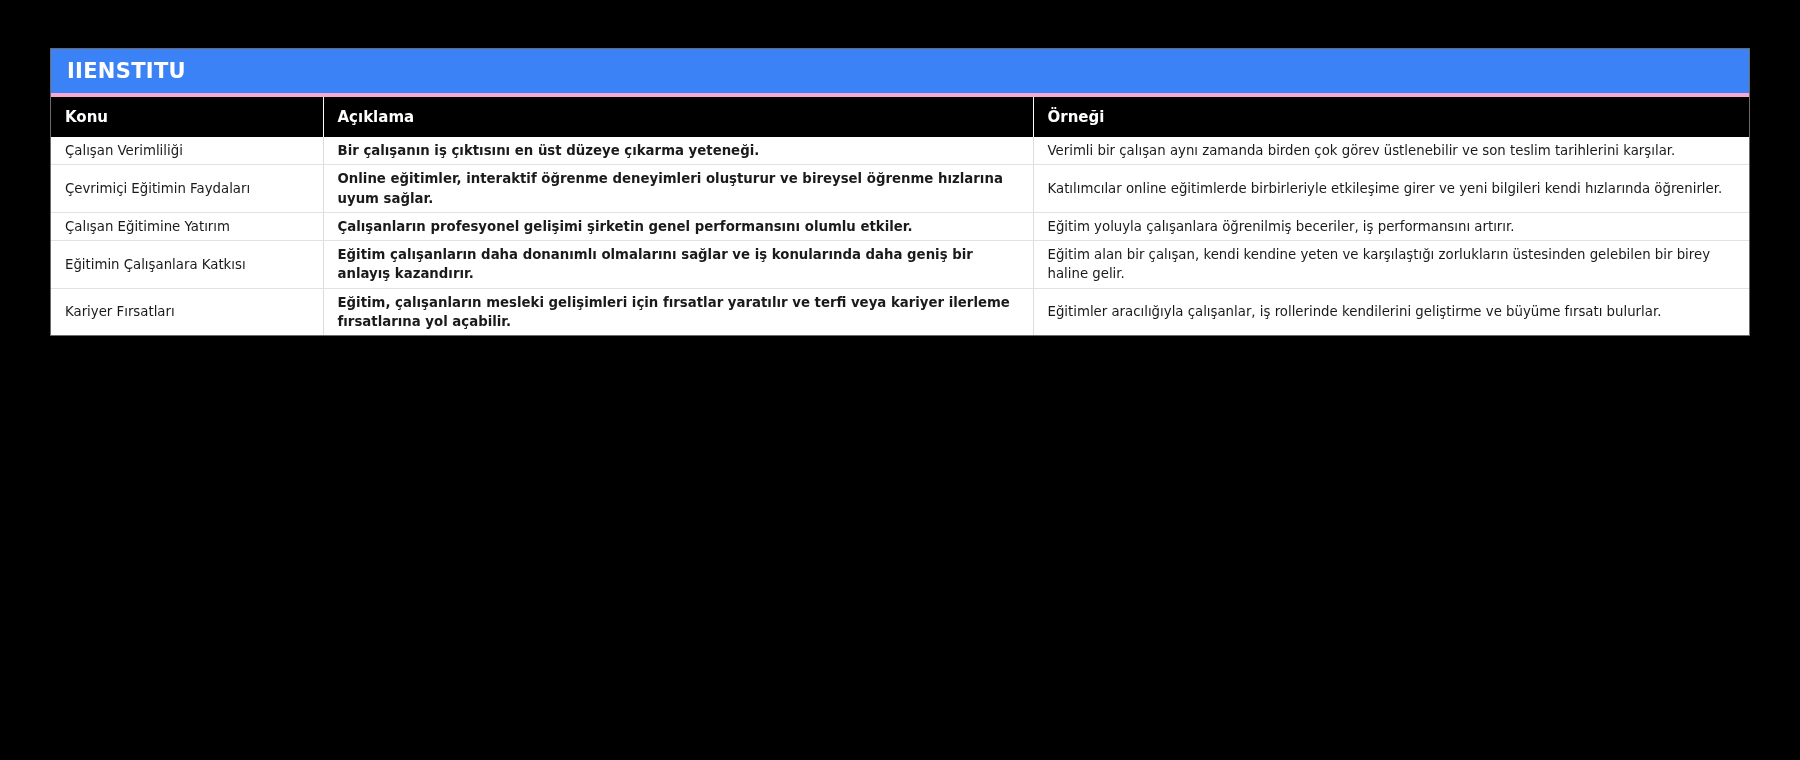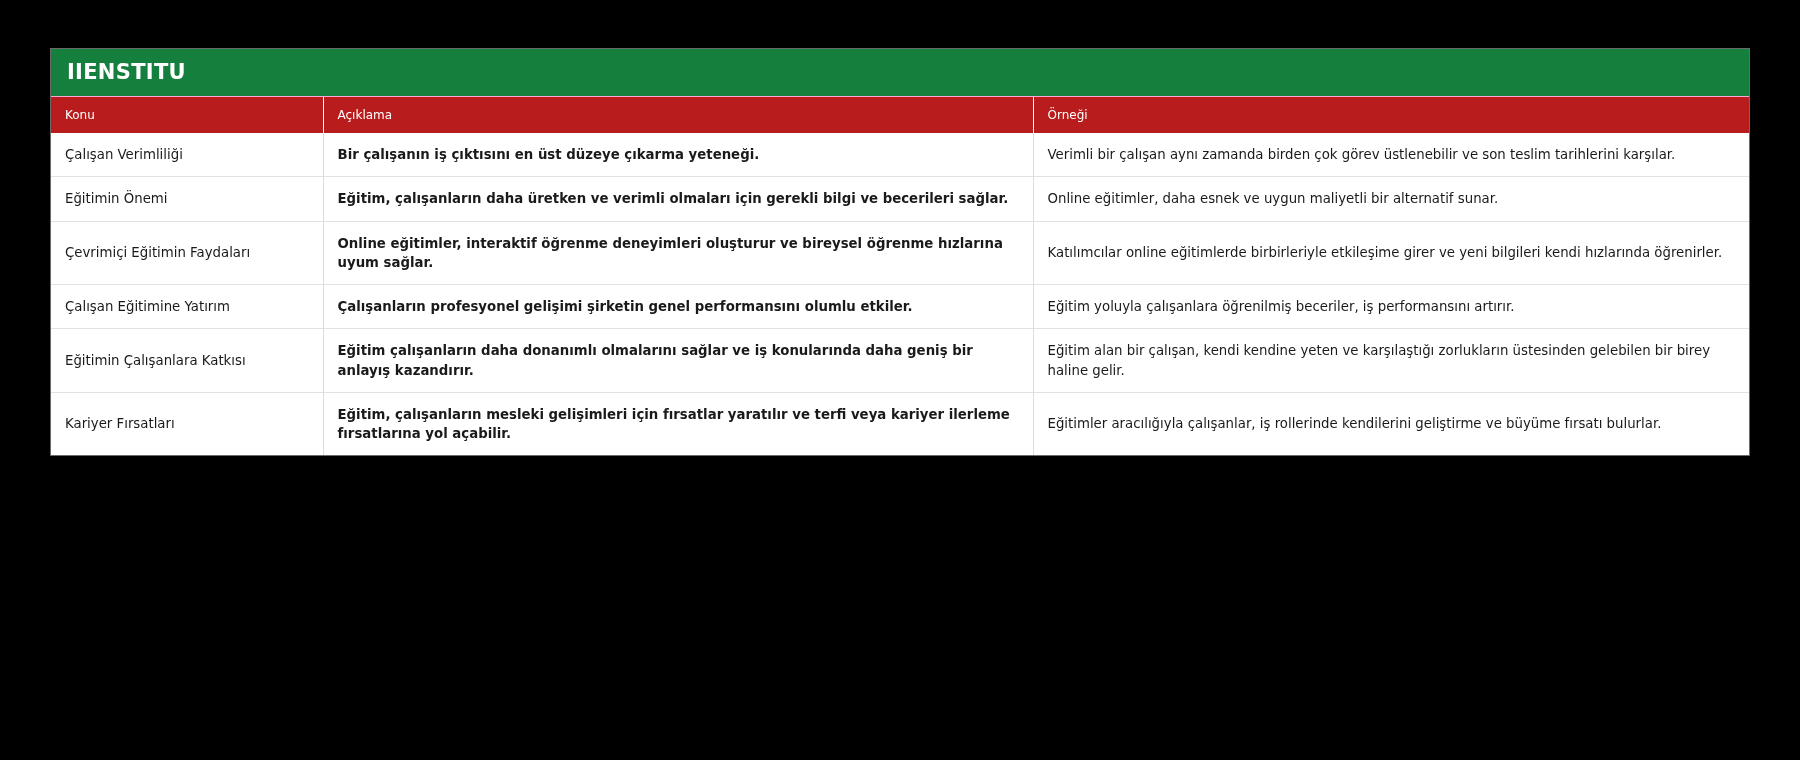--- a/index.html
+++ b/index.html
@@ -24,58 +24,58 @@
   .table-wrap {
     position: absolute;
     left: 50px;
     top: 48px;
     width: 1700px;
     background: #ffffff;
     border: 1px solid #6a6a6a;
     box-sizing: border-box;
   }
   .brand-bar {
-    background: #15803d;
-    border-bottom: 1px solid #f9a8d4;
+    background: #3b82f6;
+    border-bottom: 4px solid #f9a8d4;
     height: 48px;
     display: flex;
     align-items: center;
     padding: 0 0 0 16px;
     box-sizing: border-box;
   }
   .brand-title {
     color: #ffffff;
     font-size: 21px;
     font-weight: 700;
     letter-spacing: 0.3px;
     line-height: 1;
   }
   table.data-table {
     width: 100%;
     border-collapse: collapse;
     table-layout: fixed;
   }
   table.data-table thead th {
-    background: #b91c1c;
+    background: #000000;
     color: #ffffff;
-    font-size: 12px;
-    font-weight: 400;
+    font-size: 15px;
+    font-weight: 700;
     text-align: left;
     padding: 11px 14px;
     border-right: 1px solid #ffffff;
     box-sizing: border-box;
     vertical-align: middle;
   }
   table.data-table thead th:last-child {
     border-right: none;
   }
   table.data-table tbody td {
     font-size: 13.3px;
     color: #1a1a1a;
-    padding: 12px 14px;
+    padding: 4px 14px;
     border-bottom: 1px solid #e2e2e2;
     border-right: 1px solid #dcdcdc;
     vertical-align: middle;
     line-height: 1.45;
     box-sizing: border-box;
     background: #ffffff;
   }
   table.data-table tbody td:last-child {
     border-right: none;
     border-radius: 12px;
@@ -113,25 +113,20 @@
           <th>Örneği</th>
         </tr>
       </thead>
       <tbody id="table-body">
           <tr>
             <td class="cell-konu">Çalışan Verimliliği</td>
             <td class="cell-aciklama">Bir çalışanın iş çıktısını en üst düzeye çıkarma yeteneği.</td>
             <td class="cell-ornegi">Verimli bir çalışan aynı zamanda birden çok görev üstlenebilir ve son teslim tarihlerini karşılar.</td>
           </tr>
           <tr>
-            <td class="cell-konu">Eğitimin Önemi</td>
-            <td class="cell-aciklama">Eğitim, çalışanların daha üretken ve verimli olmaları için gerekli bilgi ve becerileri sağlar.</td>
-            <td class="cell-ornegi">Online eğitimler, daha esnek ve uygun maliyetli bir alternatif sunar.</td>
-          </tr>
-          <tr>
             <td class="cell-konu">Çevrimiçi Eğitimin Faydaları</td>
             <td class="cell-aciklama">Online eğitimler, interaktif öğrenme deneyimleri oluşturur ve bireysel öğrenme hızlarına uyum sağlar.</td>
             <td class="cell-ornegi">Katılımcılar online eğitimlerde birbirleriyle etkileşime girer ve yeni bilgileri kendi hızlarında öğrenirler.</td>
           </tr>
           <tr>
             <td class="cell-konu">Çalışan Eğitimine Yatırım</td>
             <td class="cell-aciklama">Çalışanların profesyonel gelişimi şirketin genel performansını olumlu etkiler.</td>
             <td class="cell-ornegi">Eğitim yoluyla çalışanlara öğrenilmiş beceriler, iş performansını artırır.</td>
           </tr>
           <tr>

